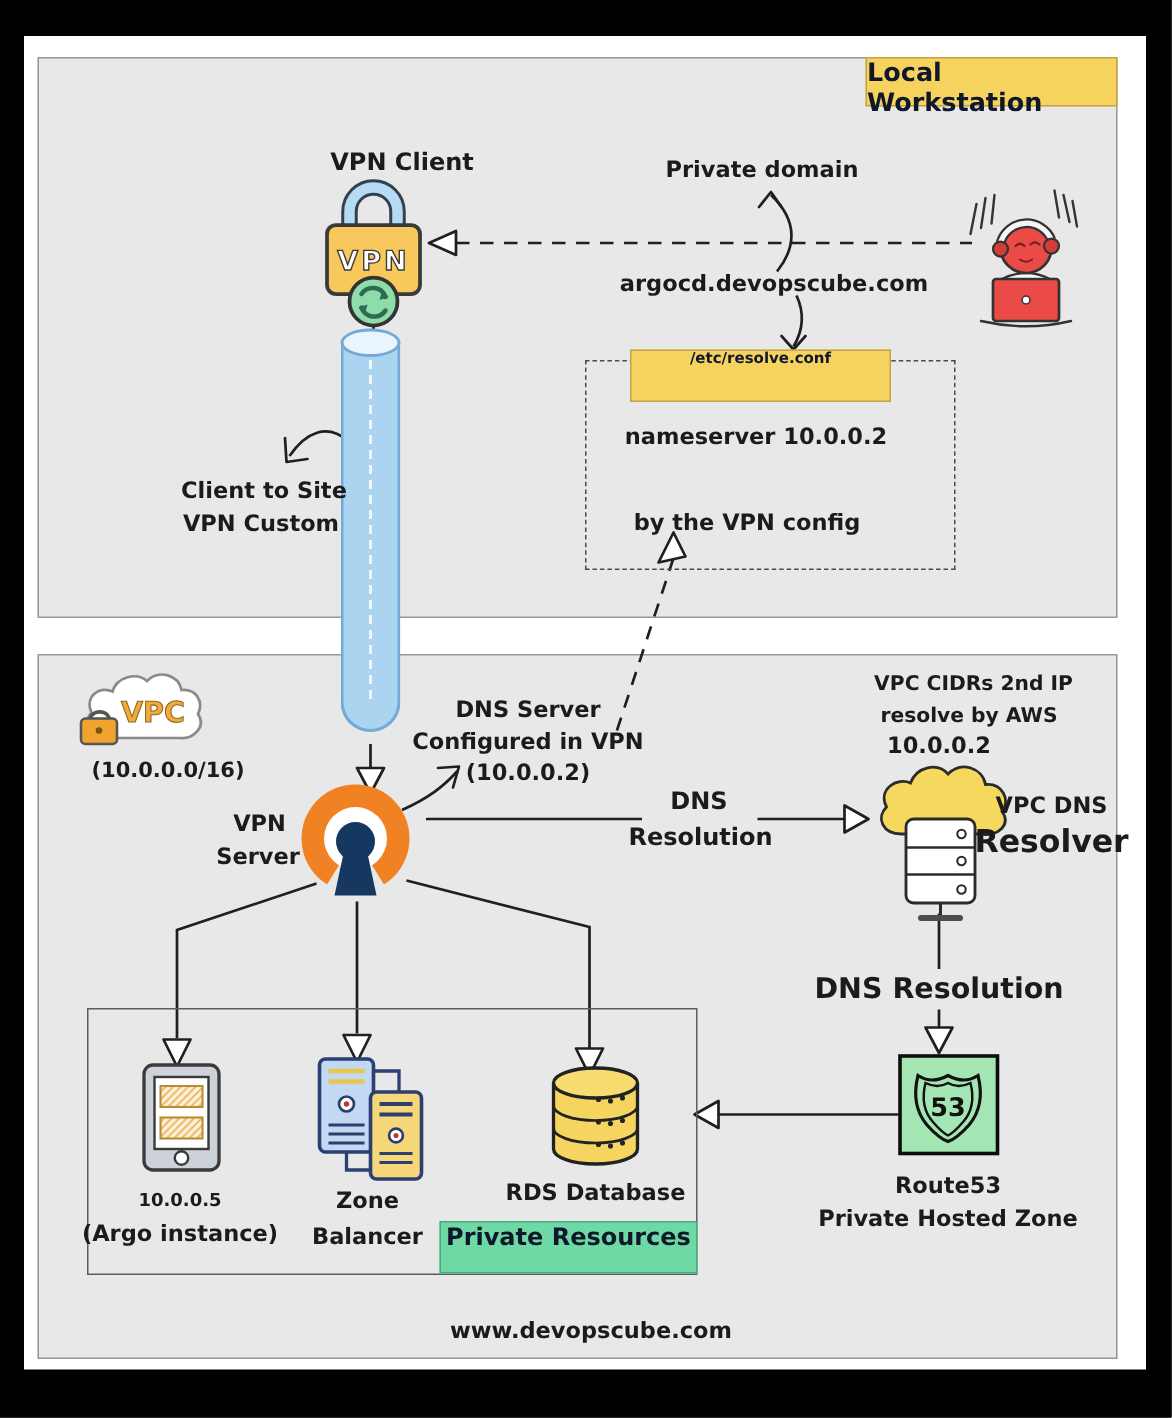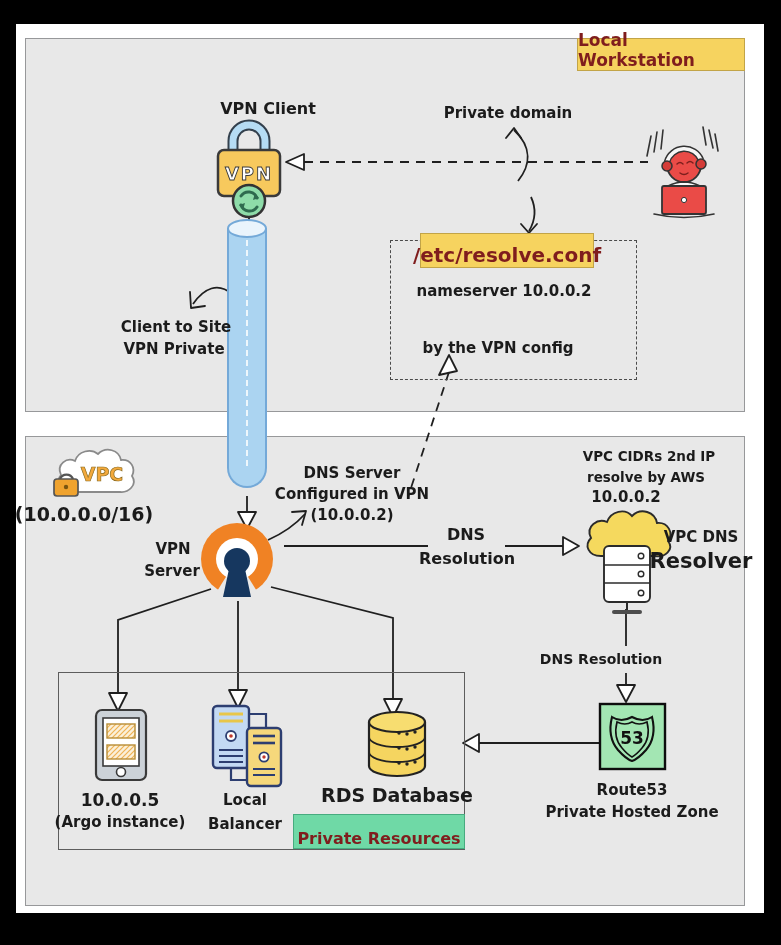--- a/index.html
+++ b/index.html
@@ -2,24 +2,24 @@
 <html><head>
 <meta charset="utf-8">
 <style>
   html,body{margin:0;padding:0;background:#000;}
   #stage{position:relative;width:781px;height:945px;background:#000;overflow:hidden;
          font-family:"DejaVu Sans",sans-serif;}
   #sheet{position:absolute;left:16px;top:24px;width:748px;height:889px;background:#ffffff;}
   .panel{position:absolute;background:#e8e8e8;border:1.5px solid #97989a;z-index:1;}
   #panel-top{left:25px;top:38px;width:718px;height:372px;}
   #panel-bottom{left:25px;top:436px;width:718px;height:468px;}
-  .tag{position:absolute;z-index:5;display:flex;align-items:flex-end;justify-content:center;
-       background:#f6d35f;border:1px solid #c2a447;color:#7f1d1d;font-weight:600;}
+  .tag{position:absolute;z-index:5;display:flex;align-items:flex-start;justify-content:center;
+       background:#f6d35f;border:1px solid #c2a447;color:#0f172a;font-weight:600;}
   #tag-workstation{left:577px;top:38px;width:166px;height:31px;font-size:17px;}
-  #tag-resolve{left:420px;top:233px;width:172px;height:33px;font-size:20px;}
+  #tag-resolve{left:420px;top:233px;width:172px;height:33px;font-size:10px;}
   #tag-private{left:293px;top:814px;width:170px;height:33px;font-size:16px;
                background:#6fd9a6;border:1px solid #47ab7f;}
   #dashed-box{position:absolute;left:390px;top:240px;width:245px;height:138px;
               border:1.6px dashed #4a4a4a;z-index:2;}
   #private-box{position:absolute;left:58px;top:672px;width:405px;height:176px;
                border:1.6px solid #5d5d5d;z-index:2;}
   .t{position:absolute;transform:translate(-50%,-50%);white-space:nowrap;color:#1b1b1b;
      font-weight:600;z-index:6;text-align:center;}
   
   #tunnel-body{position:absolute;left:227px;top:228px;width:40px;height:260px;
@@ -223,40 +223,42 @@
   </div>
   <div id="tag-resolve" class="tag">
     <span>/etc/resolve.conf</span>
   </div>
   <div id="tag-private" class="tag">
     <span>Private Resources</span>
   </div>
 
   <span class="t" style="left:268px;top:108px;font-size:16px">VPN Client</span>
   <span class="t" style="left:508px;top:113px;font-size:15px">Private domain</span>
+  <span class="t" style="left:516px;top:189px;font-size:15px">argocd.devopscube.com</span>
   <span class="t" style="left:504px;top:291px;font-size:15px">nameserver 10.0.0.2</span>
   <span class="t" style="left:498px;top:348px;font-size:15px">by the VPN config</span>
   <span class="t" style="left:176px;top:327px;font-size:15px">Client to Site</span>
-  <span class="t" style="left:174px;top:349px;font-size:15px">VPN Private</span>
-
-  <span class="t" style="left:84px;top:514px;font-size:19px">(10.0.0.0/16)</span>
+  <span class="t" style="left:174px;top:349px;font-size:15px">VPN Custom</span>
+
+  <span class="t" style="left:112px;top:514px;font-size:14px">(10.0.0.0/16)</span>
   <span class="t" style="left:173px;top:549px;font-size:15px">VPN</span>
   <span class="t" style="left:172px;top:571px;font-size:15px">Server</span>
   <span class="t" style="left:352px;top:473px;font-size:15px">DNS Server</span>
   <span class="t" style="left:352px;top:494px;font-size:15px">Configured in VPN</span>
   <span class="t" style="left:352px;top:515px;font-size:15px">(10.0.0.2)</span>
   <span class="t" style="left:466px;top:534px;font-size:16px">DNS</span>
   <span class="t" style="left:467px;top:558px;font-size:16px">Resolution</span>
   <span class="t" style="left:649px;top:456px;font-size:13.5px">VPC CIDRs 2nd IP</span>
   <span class="t" style="left:646px;top:477px;font-size:13.5px">resolve by AWS</span>
   <span class="t" style="left:626px;top:497px;font-size:15px">10.0.0.2</span>
   <span class="t" style="left:701px;top:537px;font-size:15px">VPC DNS</span>
   <span class="t" style="left:701px;top:561px;font-size:21px">Resolver</span>
-  <span class="t" style="left:601px;top:659px;font-size:14px">DNS Resolution</span>
+  <span class="t" style="left:626px;top:659px;font-size:19px">DNS Resolution</span>
   <span class="t" style="left:632px;top:790px;font-size:15px">Route53</span>
   <span class="t" style="left:632px;top:812px;font-size:15px">Private Hosted Zone</span>
 
-  <span class="t" style="left:120px;top:800px;font-size:17px">10.0.0.5</span>
+  <span class="t" style="left:120px;top:800px;font-size:12px">10.0.0.5</span>
   <span class="t" style="left:120px;top:822px;font-size:15px">(Argo instance)</span>
-  <span class="t" style="left:245px;top:800px;font-size:15px">Local</span>
+  <span class="t" style="left:245px;top:800px;font-size:15px">Zone</span>
   <span class="t" style="left:245px;top:824px;font-size:15px">Balancer</span>
-  <span class="t" style="left:397px;top:795px;font-size:19px">RDS Database</span>
+  <span class="t" style="left:397px;top:795px;font-size:15px">RDS Database</span>
+  <span class="t" style="left:394px;top:887px;font-size:15px">www.devopscube.com</span>
 </div>
 
 </body></html>

